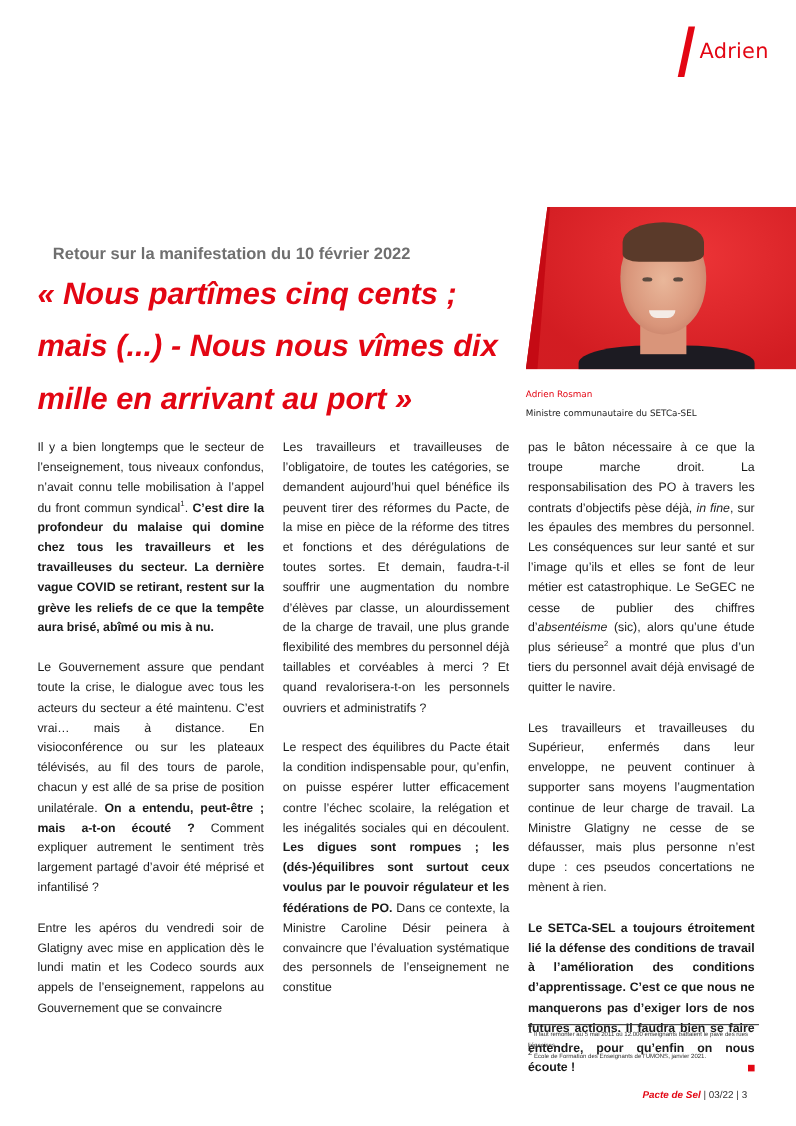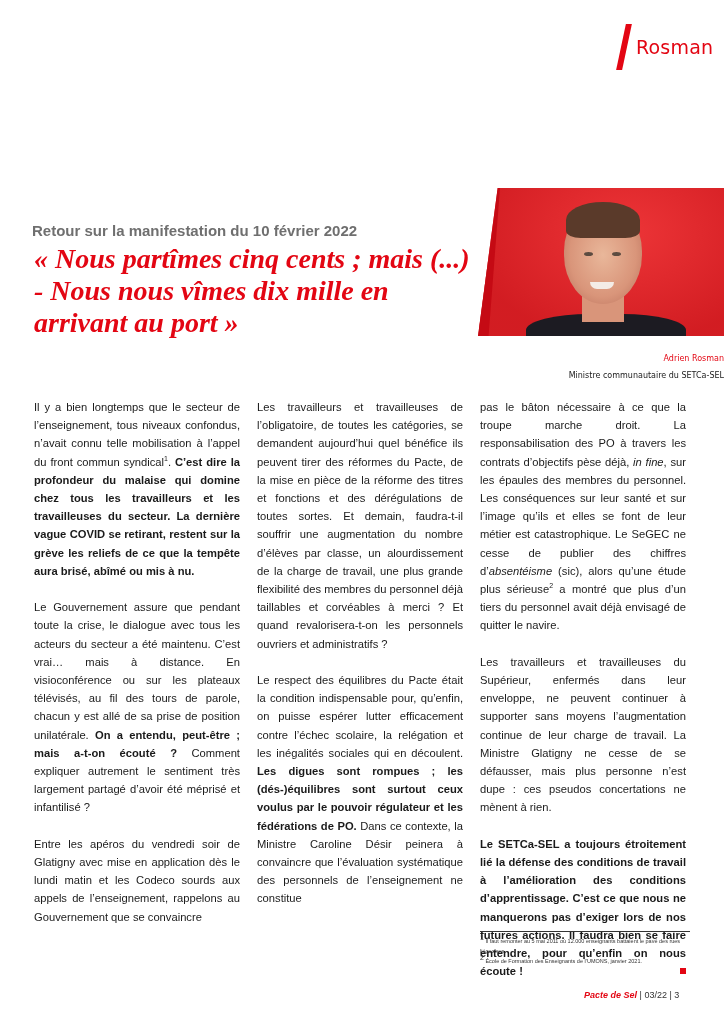--- a/index.html
+++ b/index.html
@@ -25,28 +25,28 @@
     background: radial-gradient(ellipse at 50% 50%, #e9b79a 0%, #d9957a 60%, #b46c58 100%);
   }
   .photo .hair { position: absolute; left: 88px; top: 14px; width: 74px; height: 36px; border-radius: 50% 50% 20% 20%; background: #5a3a2a; }
   .photo .eye { position: absolute; width: 9px; height: 4px; background: #5c4b40; border-radius: 50%; top: 64px; }
   .photo .mouth { position: absolute; left: 112px; top: 94px; width: 24px; height: 7px; background: #f4ece6; border-radius: 0 0 12px 12px; }
   .photo .neck { position: absolute; left: 104px; top: 108px; width: 42px; height: 26px; background: #d9957a; }
   .photo .shirt {
     position: absolute; left: 48px; top: 126px; width: 160px; height: 40px; background: #1c1b22; border-radius: 40% 40% 0 0;
   }
 
-  .caption { position: absolute; left: 478px; width: 246px; text-align: right; font-family: "DejaVu Sans", sans-serif; }
+  .caption { position: absolute; left: 478px; width: 246px; text-align: left; font-family: "DejaVu Sans", sans-serif; }
   .caption-name { top: 354px; color: #e30613; font-size: 8px; }
   .caption-role { top: 371px; color: #1a1a1a; font-size: 8px; }
 
-  .kicker { position: absolute; left: 32px; top: 222px; font-size: 15px; font-weight: bold; color: #6f6f6f; }
+  .kicker { position: absolute; left: 48px; top: 222px; font-size: 15px; font-weight: bold; color: #6f6f6f; }
   .headline {
     position: absolute; left: 34px; top: 243px; width: 440px; margin: 0;
-    font-size: 28px; line-height: 32px; font-weight: bold; font-style: italic; color: #e30613; font-family: Liberation Serif, serif;
+    font-size: 28px; line-height: 48px; font-weight: bold; font-style: italic; color: #e30613;
   }
 
   .col {
     position: absolute; top: 398px; width: 206px;
     font-size: 11.2px; line-height: 18.2px; text-align: justify; hyphens: manual;
   }
   .col p { margin: 0 0 18.2px 0; }
   .col b { font-weight: bold; }
   .c1 { left: 34px; }
   .c2 { left: 257px; }
@@ -59,21 +59,21 @@
   .fn { font-size: 5.5px; line-height: 10px; color: #333; }
 
   .folio { position: absolute; left: 584px; top: 990px; font-size: 9px; color: #333; }
   .folio .mag { color: #e30613; font-style: italic; font-weight: bold; }
 </style>
 </head>
 <body>
 
 <div class="section-tag">
   <span class="section-bar"></span>
-  <span class="section-label">Rosman</span>
+  <span class="section-label">Adrien</span>
 </div>
 
 <div class="photo" aria-label="portrait-of-adrien-rosman">
   <div class="shade"></div>
   <div class="edge"></div>
   <div class="shirt"></div>
   <div class="neck"></div>
   <div class="head"></div>
   <div class="hair"></div>
   <div class="eye" style="left:106px"></div>

